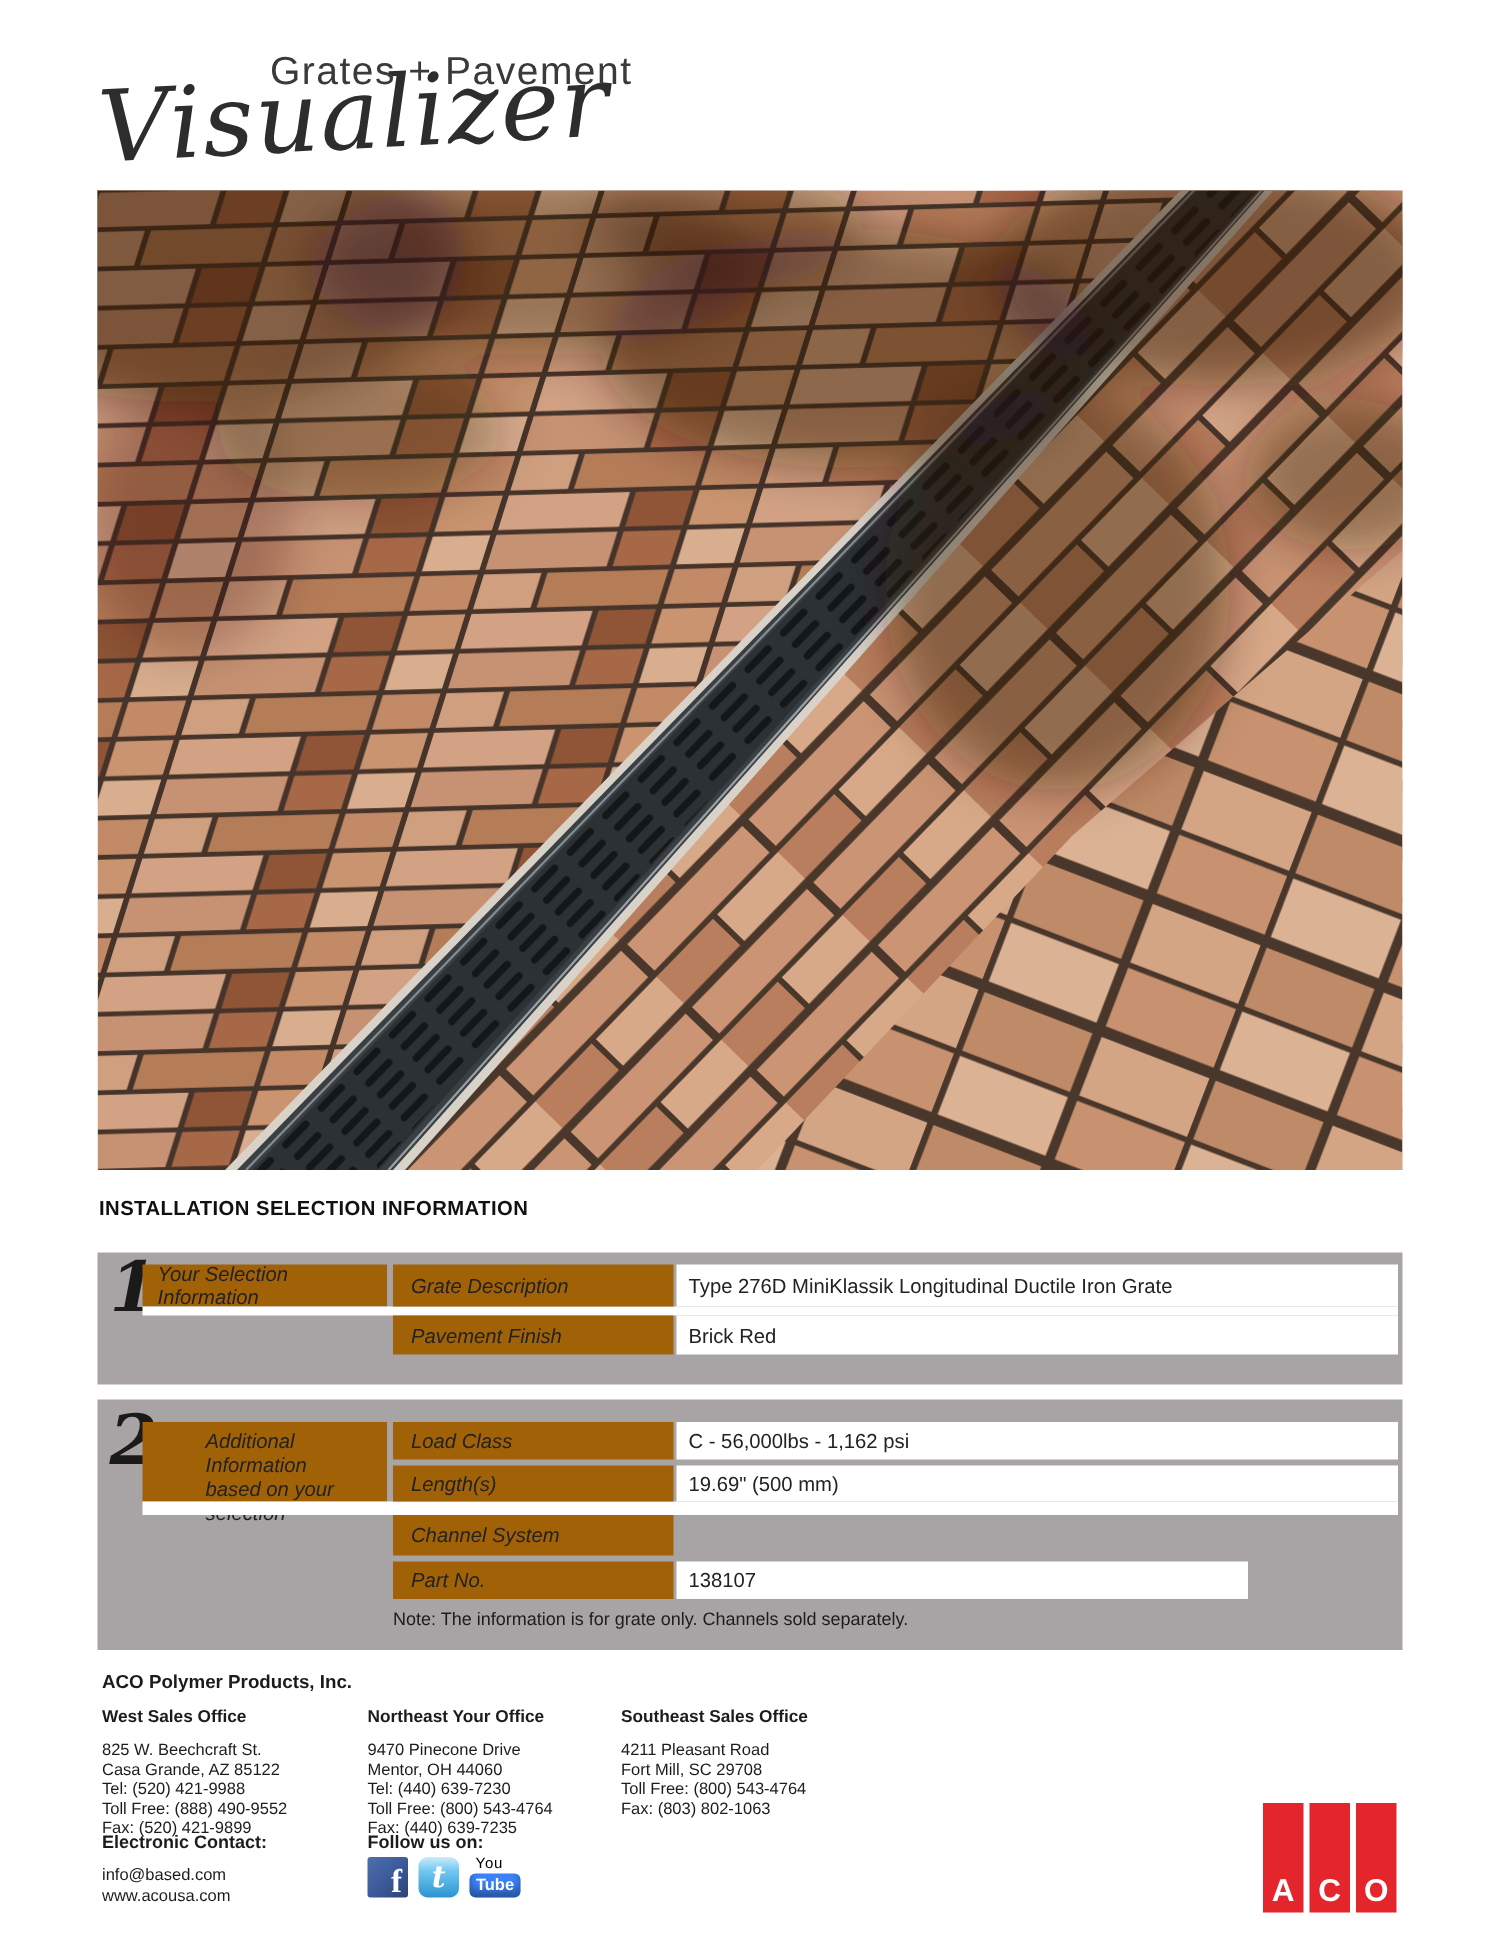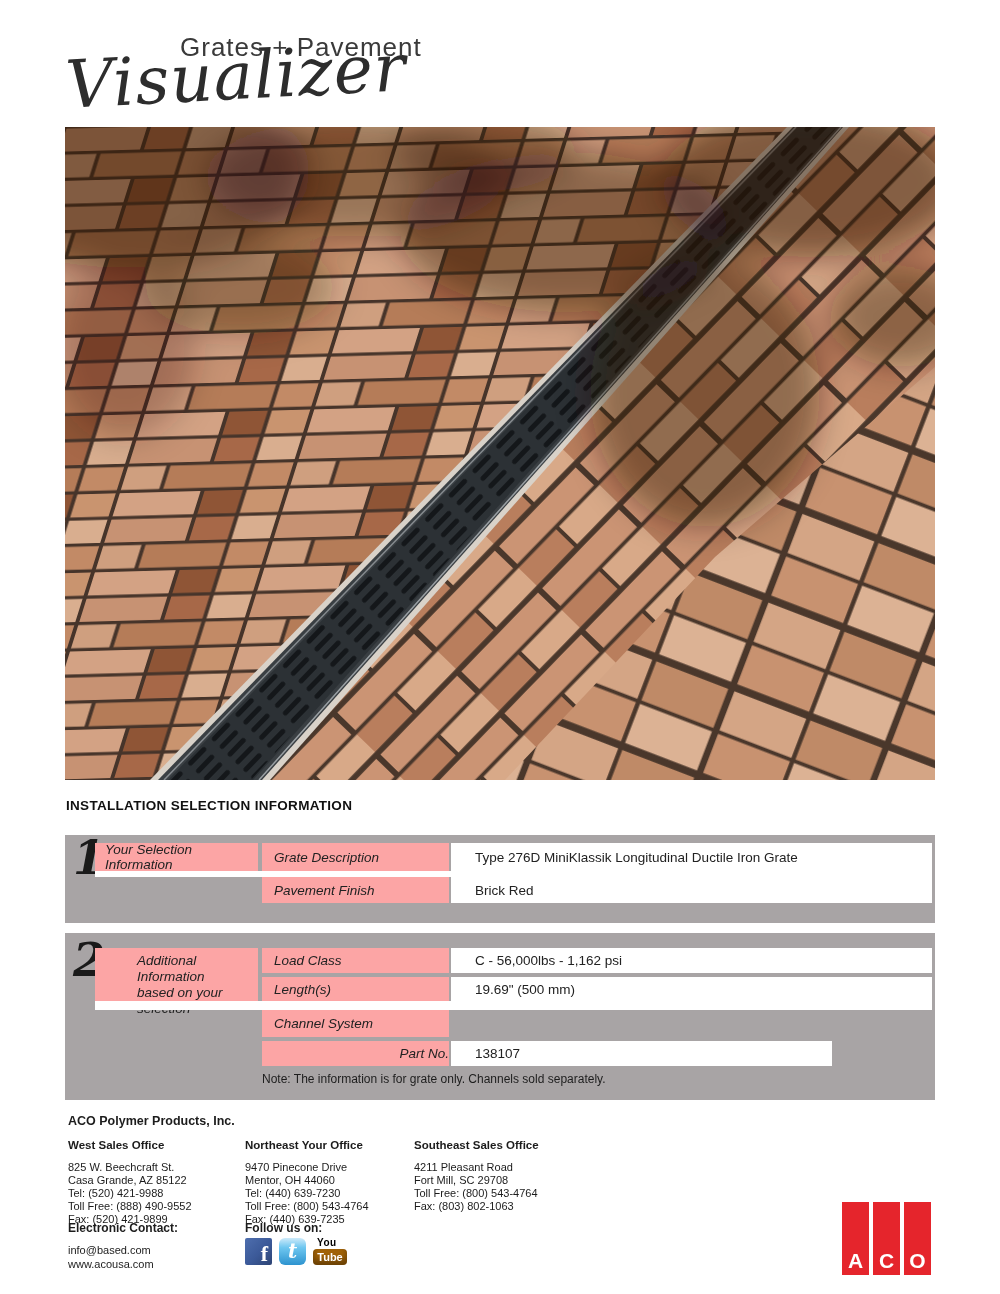--- a/index.html
+++ b/index.html
@@ -17,46 +17,46 @@
   
   .install-heading { position:absolute; left:66px; top:798px; font-size:13.5px; font-weight:bold; letter-spacing:0.3px; color:#111; }
 
   
   .section { position:absolute; left:65px; width:870px; background:#a8a4a5; }
   .section-1 { top:835px; height:88px; }
   .section-2 { top:933px; height:167px; }
   .big-num { position:absolute; left:8px; top:-4px; font-family:"DejaVu Serif", serif; font-style:italic; font-weight:bold; font-size:46px; color:#1a1a1a; }
   .section-2 .big-num { top:0px; }
   .cell { position:absolute; display:flex; align-items:center; }
-  .cell-light { background:#fca5a5; }
+  .cell-light { background:#a16207; }
   .cell-white { background:#ffffff; }
   .lbl { font-style:italic; font-size:13.5px; color:#222; padding-left:12px; }
-  .val { font-size:13.5px; color:#222; padding-left:24px; }
+  .val { font-size:13.5px; color:#222; padding-left:8px; }
   .info-cell { padding-left:10px; font-style:italic; font-size:13.5px; color:#222; }
   .info-cell .two-line { line-height:16px;margin-left:32px; }
   .white-rule { position:absolute; background:#ffffff; }
   .note-row { position:absolute; left:197px; font-size:12px; color:#1d1d1d; }
 
   
   .company { position:absolute; left:68px; top:1114px; font-size:12.5px; font-weight:bold; }
   .office { position:absolute; top:1139px; width:172px; }
   .office h4 { font-size:11.5px; font-weight:bold; margin-bottom:10px; }
   .office div { font-size:11px; line-height:13px; }
   .office-0 { left:68px; } .office-1 { left:245px; } .office-2 { left:414px; }
   .ec-head { position:absolute; left:68px; top:1221px; font-size:12px; font-weight:bold; }
   .ec-lines { position:absolute; left:68px; top:1244px; font-size:11px; line-height:13.5px; }
   .follow-head { position:absolute; left:245px; top:1221px; font-size:12px; font-weight:bold; }
   .social-row { position:absolute; left:245px; top:1238px; display:flex; align-items:flex-start; gap:7px; }
   .icon-fb { width:27px; height:27px; background:linear-gradient(135deg,#4e6eae 0%,#3b5998 55%,#2d4373 100%); position:relative; border-radius:2px; cursor:pointer; }
   .icon-fb span { position:absolute; right:4px; bottom:-2px; color:#fff; font-size:22px; font-weight:bold; font-family:"Liberation Serif", serif; }
   .icon-tw { width:27px; height:27px; border-radius:6px; background:linear-gradient(180deg,#cdeafa 0%,#6fc7f0 35%,#2d93cf 100%); display:flex; align-items:center; justify-content:center; cursor:pointer; }
   .icon-tw span { color:#fff; font-size:20px; font-weight:bold; font-family:"DejaVu Serif", serif; font-style:italic; margin-top:-2px; }
   .icon-yt { width:36px; cursor:pointer; }
-  .yt-you { font-size:10px; font-weight:bold; color:#000; letter-spacing:0.5px; margin-left:4px; line-height:10px; }
-  .yt-tube { margin-top:1px; background:#a16207; border-radius:4px; color:#fff; font-size:11px; font-weight:bold; text-align:center; width:34px; height:16px; line-height:16px; box-shadow:inset 0 -5px 6px rgba(0,0,0,0.35); }
+  .yt-you { font-size:10px; font-weight:normal; color:#000; letter-spacing:0.5px; margin-left:4px; line-height:10px; }
+  .yt-tube { margin-top:1px; background:#3b82f6; border-radius:4px; color:#fff; font-size:11px; font-weight:bold; text-align:center; width:34px; height:16px; line-height:16px; box-shadow:inset 0 -5px 6px rgba(0,0,0,0.35); }
 
   .aco-logo { position:absolute; left:842px; top:1202px; display:flex; gap:4px; }
   .aco-bar { width:27px; height:73px; background:#e5252c; position:relative; }
   .aco-bar span { position:absolute; bottom:2px; left:0; width:100%; text-align:center; color:#fff; font-size:21px; font-weight:bold; }
 </style>
 </head>
 <body>
 
 <div class="page">
 
@@ -181,21 +181,21 @@
       <span class="lbl">Length(s)</span>
     </div>
     <div class="cell cell-white" style="left:386px; top:44px; width:481px; height:24px;">
       <span class="val">19.69" (500 mm)</span>
     </div>
 
     <div class="cell cell-light" style="left:197px; top:77px; width:187px; height:27px;">
       <span class="lbl">Channel System</span>
     </div>
 
-    <div class="cell cell-light" style="left:197px; top:108px; width:187px; height:25px;justify-content:flex-end;">
+    <div class="cell cell-light" style="left:197px; top:108px; width:187px; height:25px;">
       <span class="lbl">Part No.</span>
     </div>
     <div class="cell cell-white" style="left:386px; top:108px; width:381px; height:25px;">
       <span class="val">138107</span>
     </div>
 
     <div class="note-row" style="top:139px;">Note: The information is for grate only. Channels sold separately.</div>
   </div>
 
   <div class="company">ACO Polymer Products, Inc.</div>

